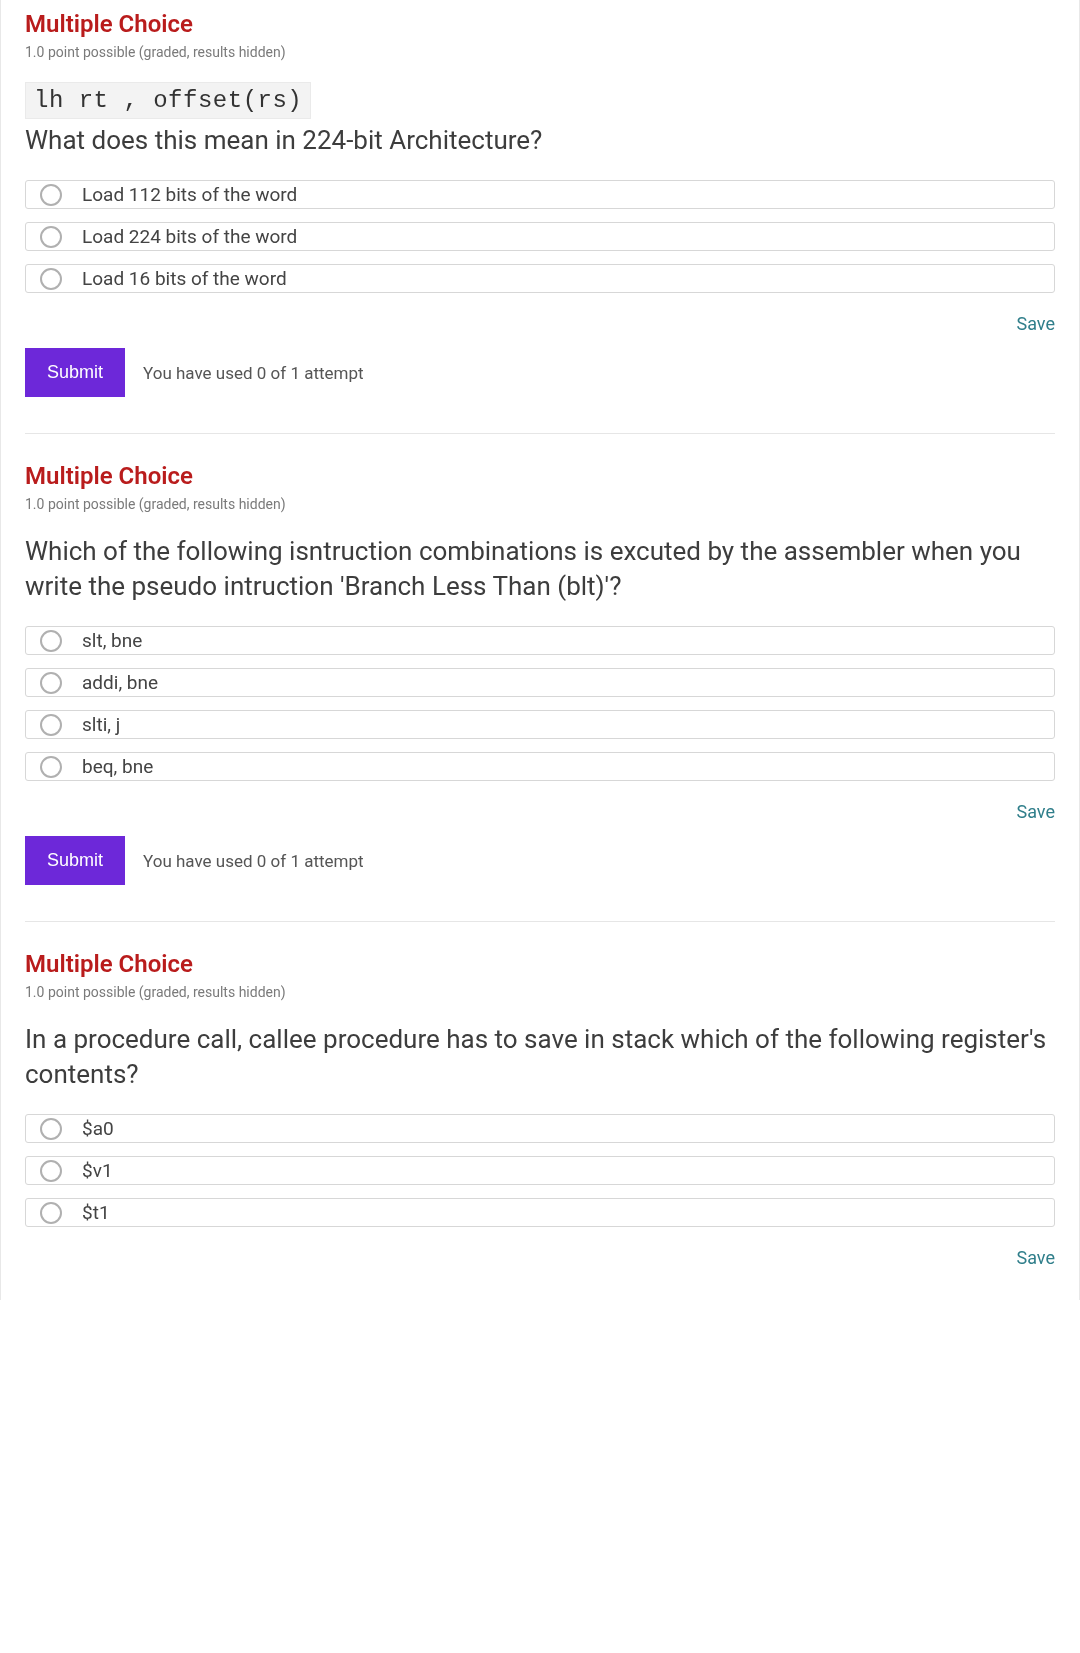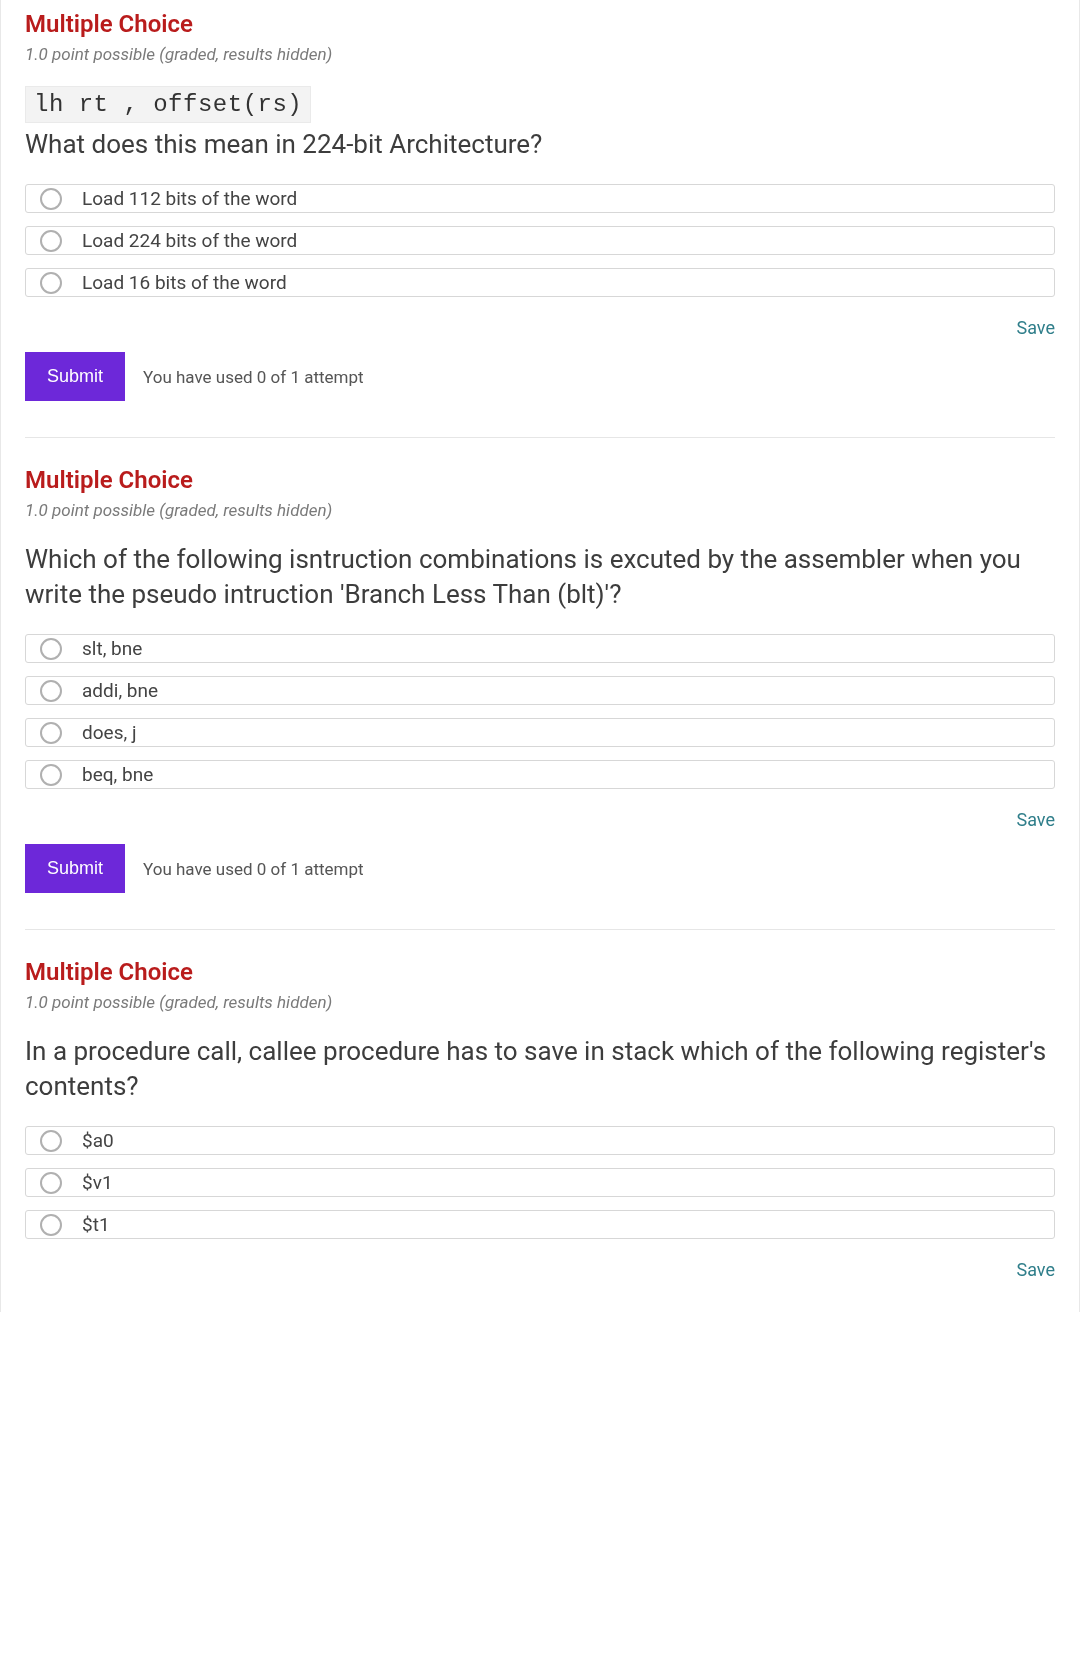--- a/index.html
+++ b/index.html
@@ -23,24 +23,23 @@
     margin-bottom: 28px;
   }
   .question-block.last { border-bottom: none; margin-bottom: 0; }
   .q-title {
     font-size: 24px;
     font-weight: 600;
     color: #b91c1c;
     margin-bottom: 6px;
   }
   .q-sub {
-    font-size: 17px;
+    font-size: 14px;
     color: #7a7a7a;
     margin-bottom: 22px;
-    font-style: italic;
   }
   .code-block {
     display: inline-block;
     background: #f3f3f3;
     border: 1px solid #eaeaea;
     font-family: "Courier New", Courier, monospace;
     font-size: 24px;
     letter-spacing: 0.5px;
     padding: 4px 8px;
     color: #333;
@@ -146,21 +145,21 @@
     <div class="option">
       <span class="radio"></span>
       <span class="option-label">slt, bne</span>
     </div>
     <div class="option">
       <span class="radio"></span>
       <span class="option-label">addi, bne</span>
     </div>
     <div class="option">
       <span class="radio"></span>
-      <span class="option-label">does, j</span>
+      <span class="option-label">slti, j</span>
     </div>
     <div class="option">
       <span class="radio"></span>
       <span class="option-label">beq, bne</span>
     </div>
 
     <div class="save-row">
       <span class="save-link">Save</span>
     </div>
     <div class="submit-row">

